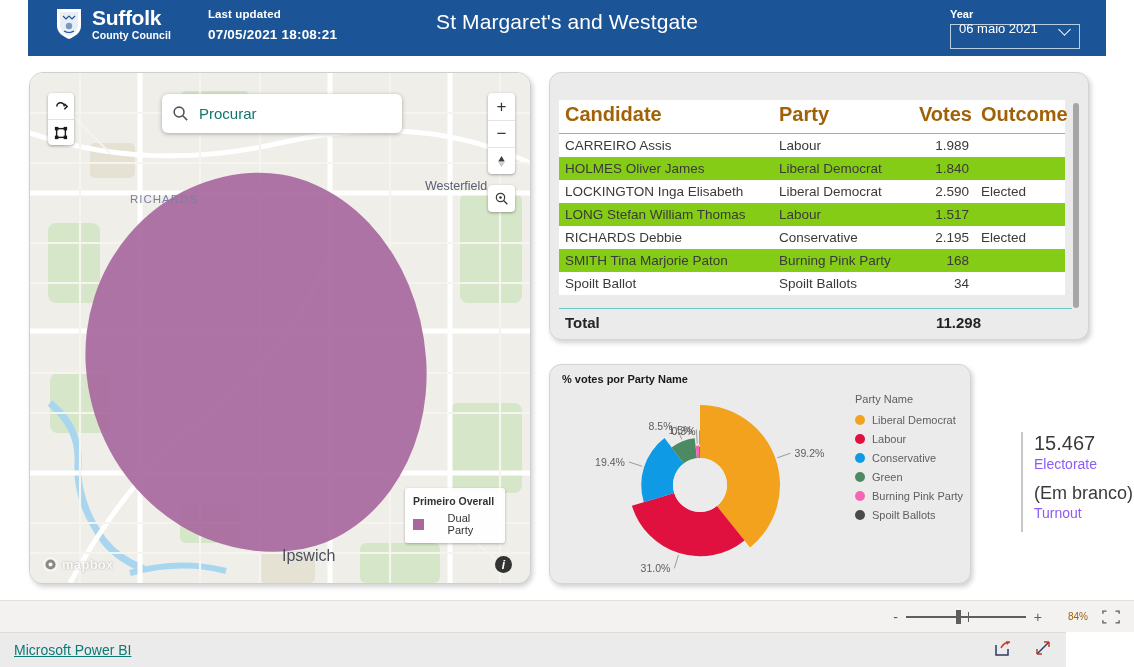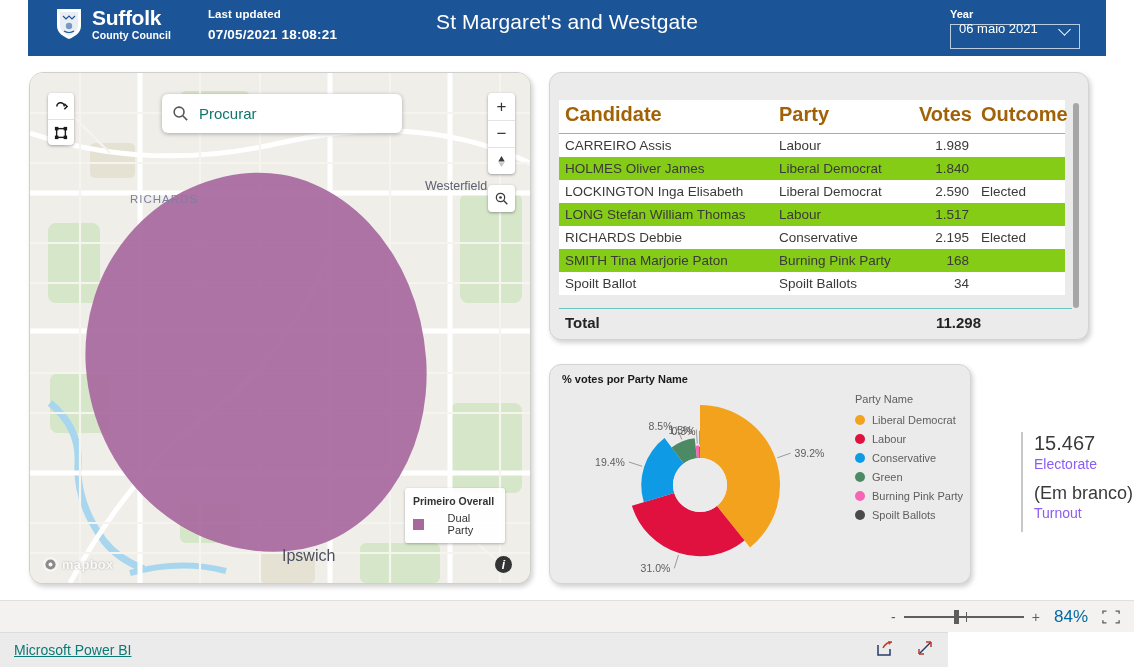--- a/index.html
+++ b/index.html
@@ -188,25 +188,25 @@
   .statusbar {
     position:absolute; left:0; bottom: 35px; width: 1134px; height: 32px;
     background:#f3f2f1; border-top: 1px solid #e1dfdd;
     display:flex; align-items:center; justify-content:flex-end; padding-right: 14px; gap: 14px;
   }
   .zoom-slider { display:flex; align-items:center; gap: 8px; }
   .zs-minus, .zs-plus { font-size: 14px; color:#605e5c; cursor:pointer; }
   .zs-track { position:relative; width: 120px; height: 2px; background:#605e5c; }
   .zs-thumb { position:absolute; left: 50px; top:-6px; width: 5px; height: 14px; background:#605e5c; }
   .zs-tick { position:absolute; left: 62px; top:-4px; width: 1px; height: 10px; background:#605e5c; }
-  .zs-pct { font-size: 17px; color:#0369a1; min-width: 32px; text-align:right; }
+  .zs-pct { font-size: 10px; color:#a16207; min-width: 32px; text-align:right; }
   .fit-btn { width: 18px; height: 14px; cursor:pointer; }
 
   .footer {
-    position:absolute; left:0; bottom:0; width:948px; height: 35px;
+    position:absolute; left:0; bottom:0; width:1066px; height: 35px;
     background:#ebebeb; border-top:1px solid #dcdcdc;
     display:flex; align-items:center; padding: 0 14px 0 14px;
   }
   .pbi-link {
     font-size: 14px; color: #0b7a75; text-decoration: underline; cursor:pointer;
   }
   .footer-actions { margin-left:auto; display:flex; align-items:center; gap: 22px; }
   .fa-btn { cursor:pointer; }
 </style>
 </head>

